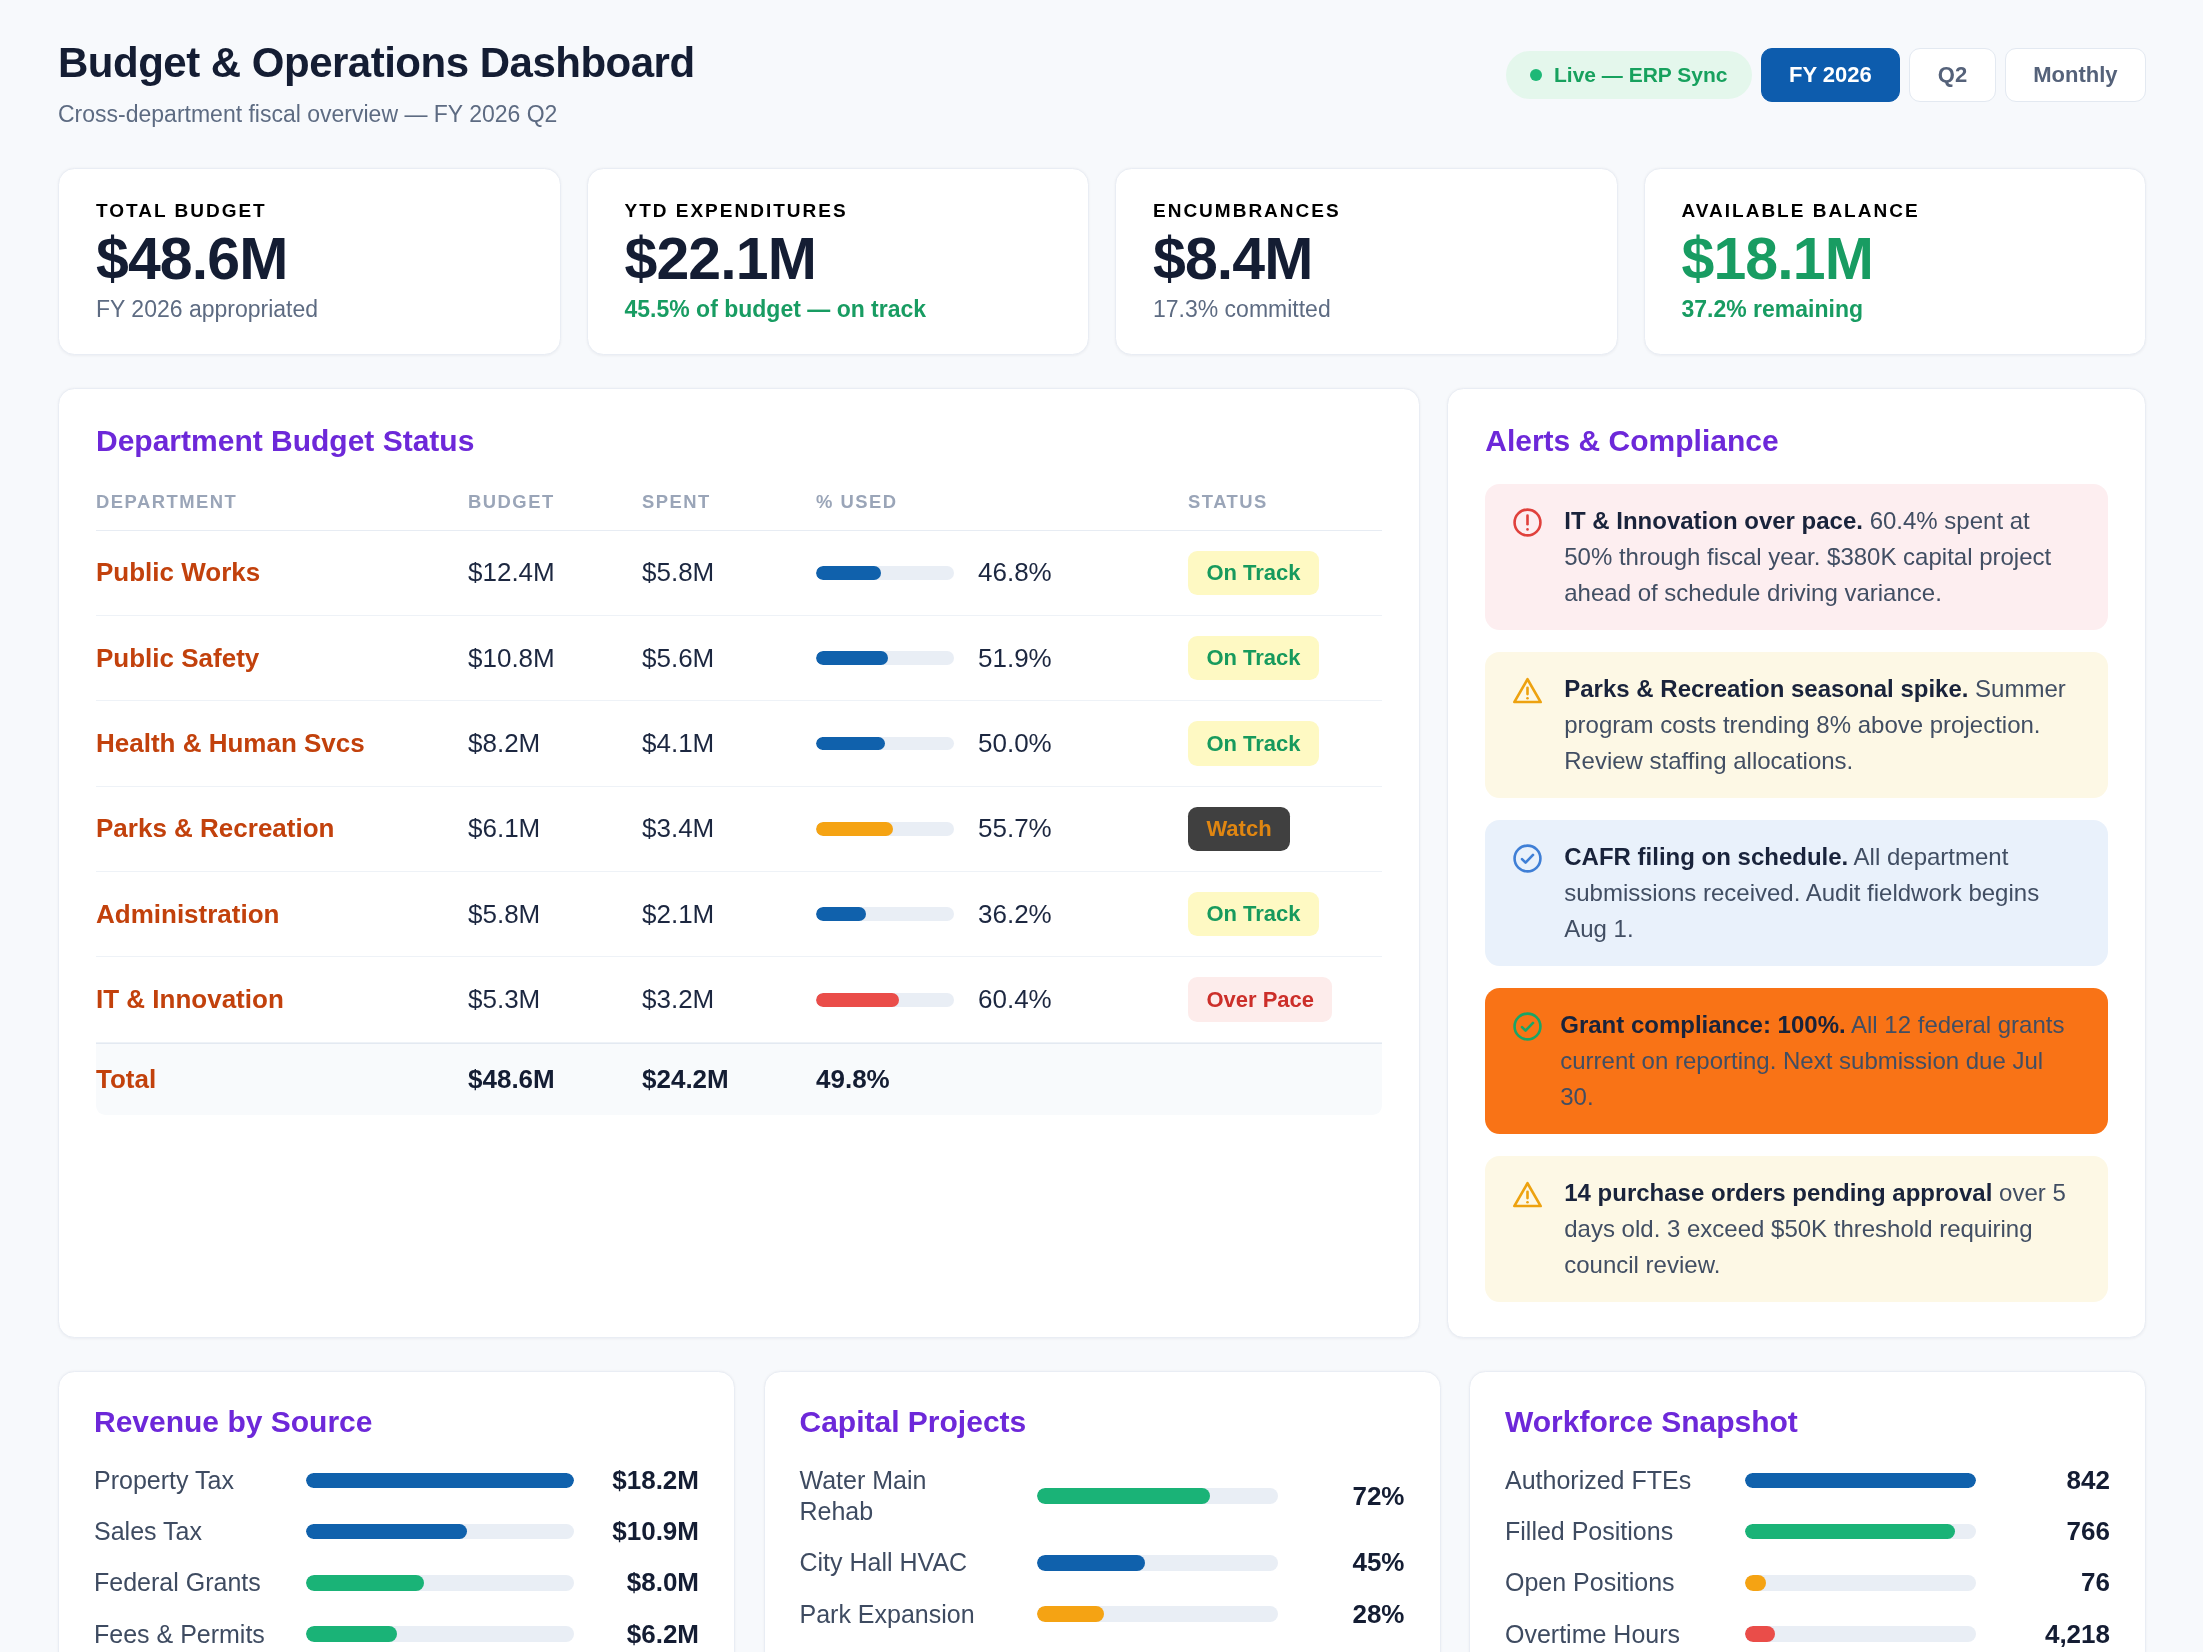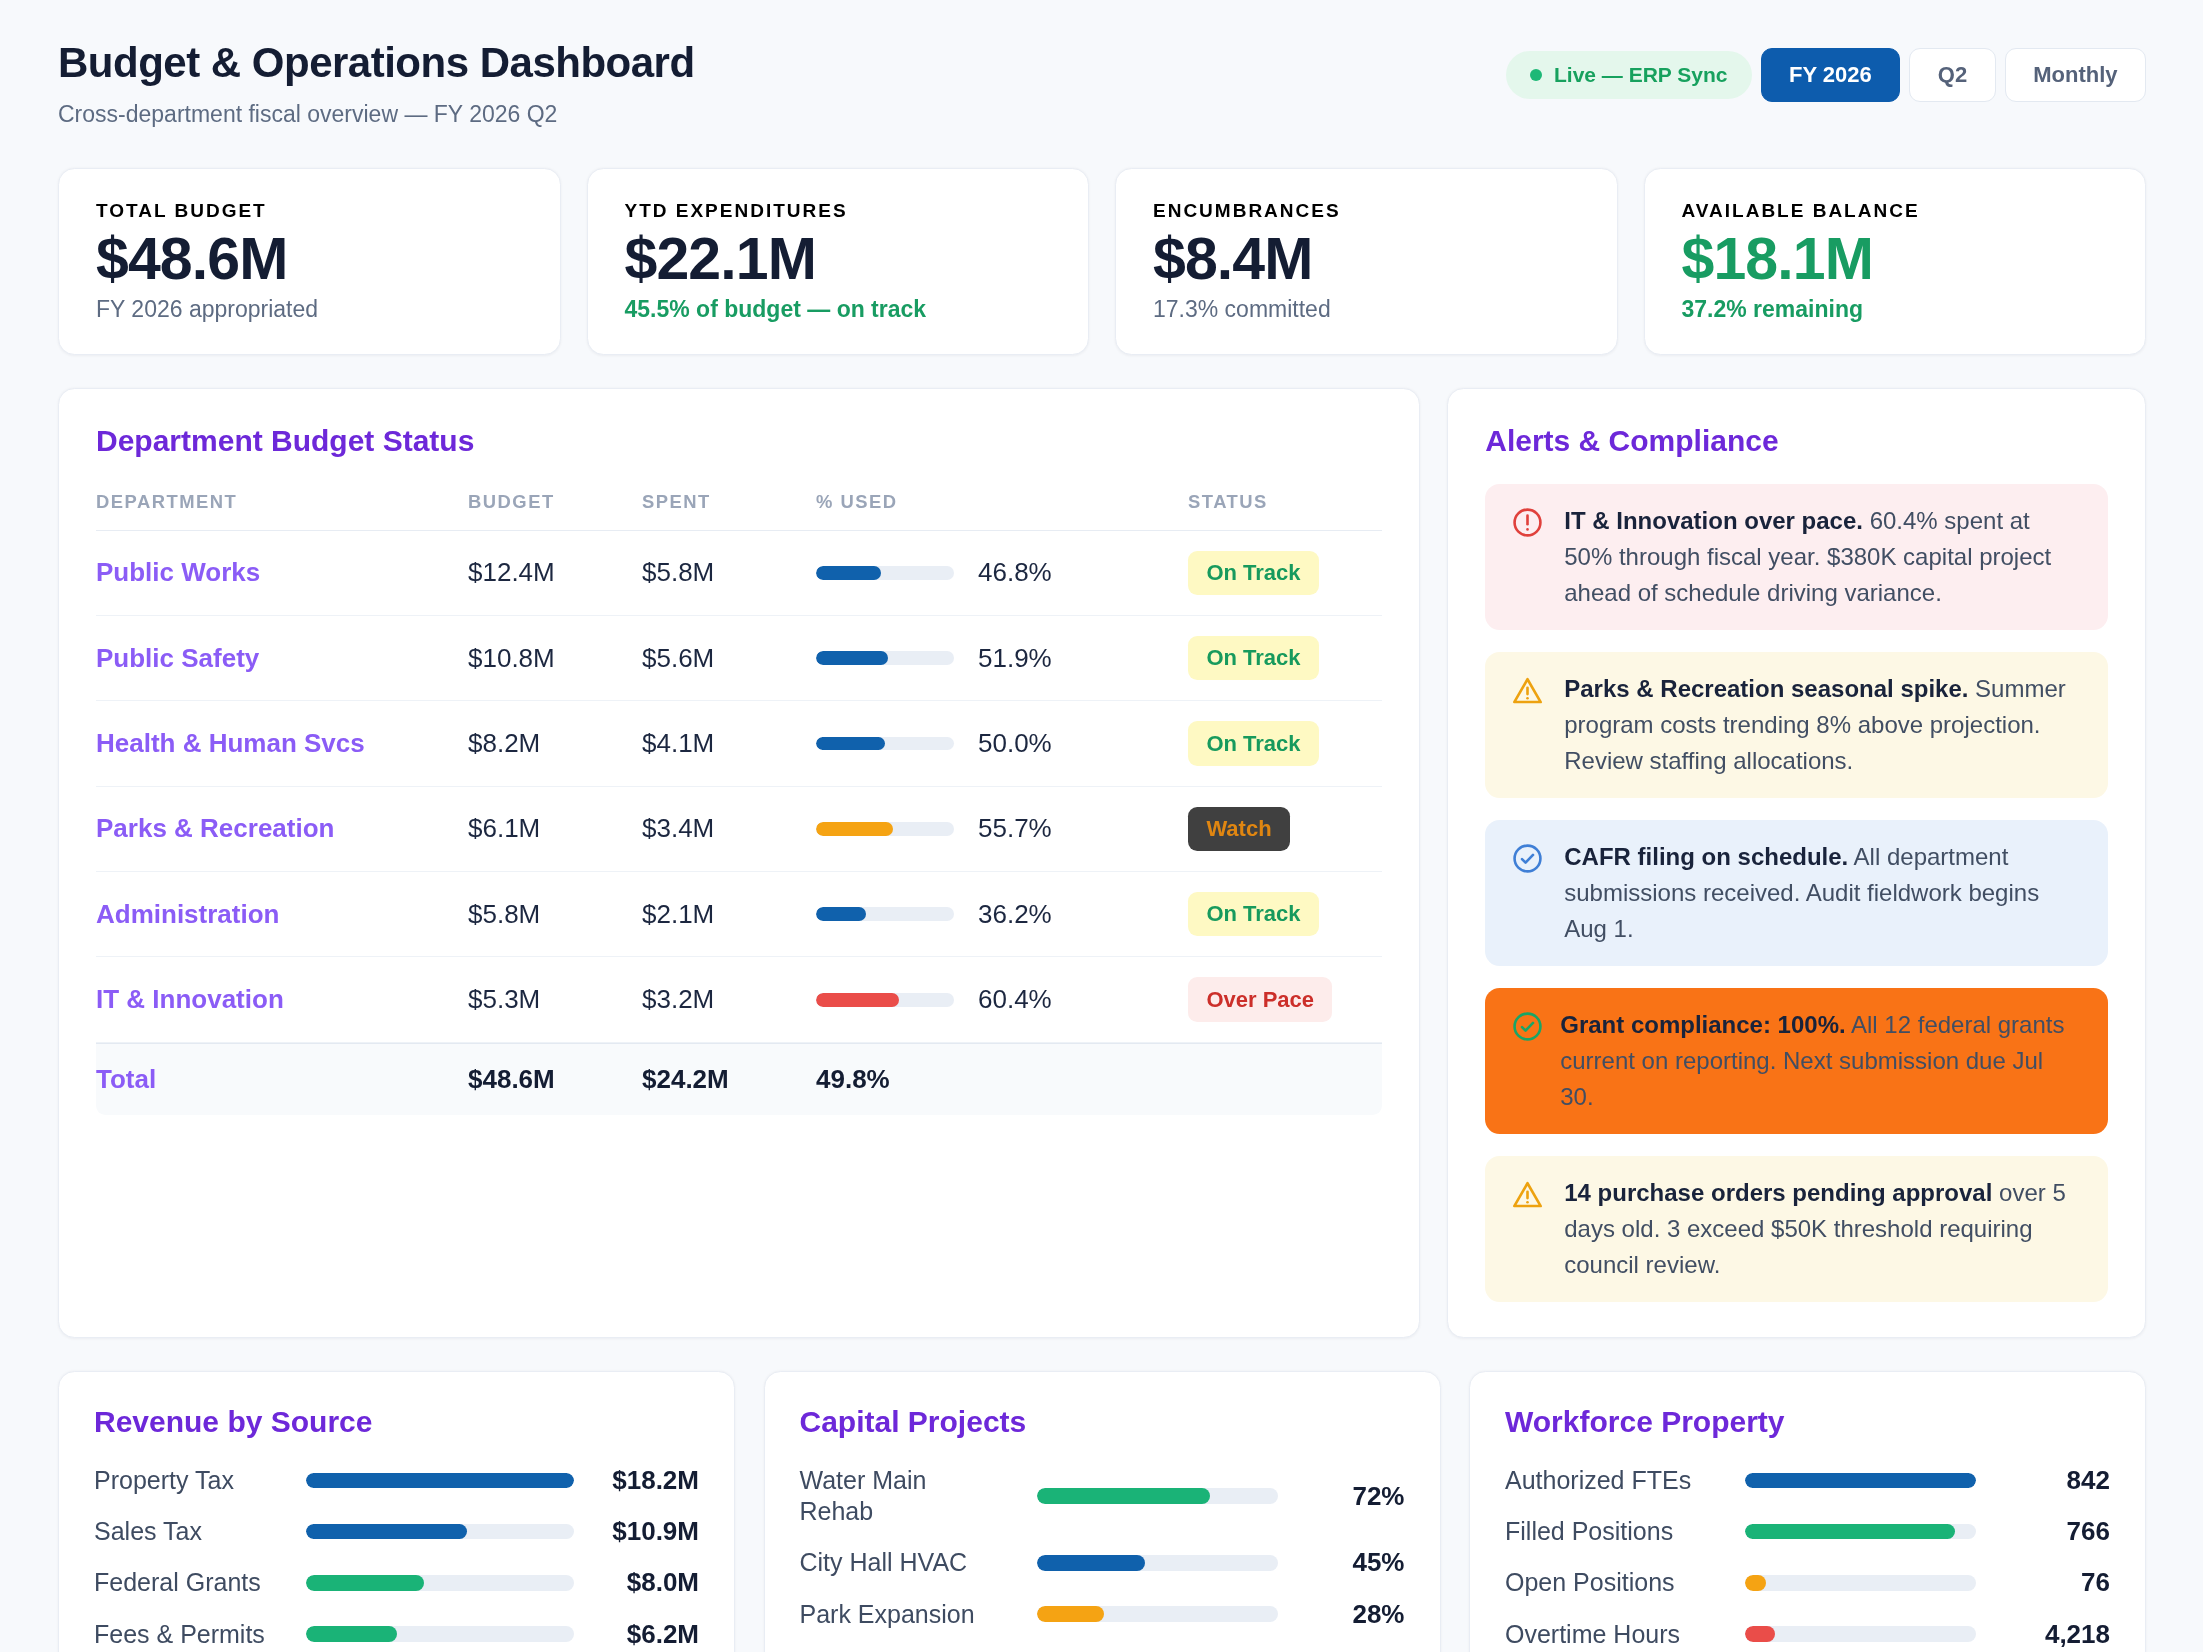--- a/index.html
+++ b/index.html
@@ -32,21 +32,21 @@
 
   
   .mid-row{display:grid;grid-template-columns:1485fr 762fr;gap:27.5px;margin-top:33px;align-items:stretch;}
   .panel{padding:35px 37px;}
   .panel-title{font-size:30px;font-weight:700;color:#6d28d9;margin:0 0 26px;}
 
   .thead,.trow{display:grid;grid-template-columns:372px 174px 174px 372px 1fr;align-items:center;}
   .thead{font-size:18.4px;font-weight:700;color:#9aa5b8;letter-spacing:1.5px;
          padding:7.3px 0 16.5px;border-bottom:0.9px solid #e7ecf3;}
   .trow{padding:20px 0;border-bottom:0.9px solid #eef2f7;font-size:26px;}
-  .dept{font-weight:700;color:#8b5cf6;}
+  .dept{font-weight:700;color:#c2410c;}
   .num{color:#1c2740;}
   .pct-cell{display:flex;align-items:center;gap:24px;}
   .track{width:138px;height:13.8px;background:#e9eef5;border-radius:7.3px;overflow:hidden;flex:none;}
   .fill{height:100%;border-radius:7.3px;}
   .pill{display:inline-block;font-size:22px;font-weight:700;padding:9.2px 18.4px;border-radius:9.2px;}
   .s-ok{background:#fef9c3;color:#179a5d;}
   .s-watch{background:#404040;color:#e08611;}
   .s-over{background:#fdeceb;color:#cc2f2a;}
   .trow.total{background:#f8fafc;border-bottom:none;border-top:0.9px solid #e3e9f1;font-weight:700;
               border-radius:0 0 9.2px 9.2px;}
@@ -343,21 +343,21 @@
       </div>
       <div class="brow g-cap">
         <div class="blabel">Network Upgrade</div>
 
         <div class="bval">91%</div>
       </div>
 
     </div>
 
     <div class="card panel bpanel">
-      <h2 class="panel-title">Workforce Property</h2>
+      <h2 class="panel-title">Workforce Snapshot</h2>
 
       <div class="brow g-wf">
         <div class="blabel">Authorized FTEs</div>
         <div class="btrack">
             <div class="bfill" style="display: block; width: 100%; background-color: rgb(16, 97, 172);"></div>
           </div>
         <div class="bval">842</div>
       </div>
       <div class="brow g-wf">
         <div class="blabel">Filled Positions</div>

